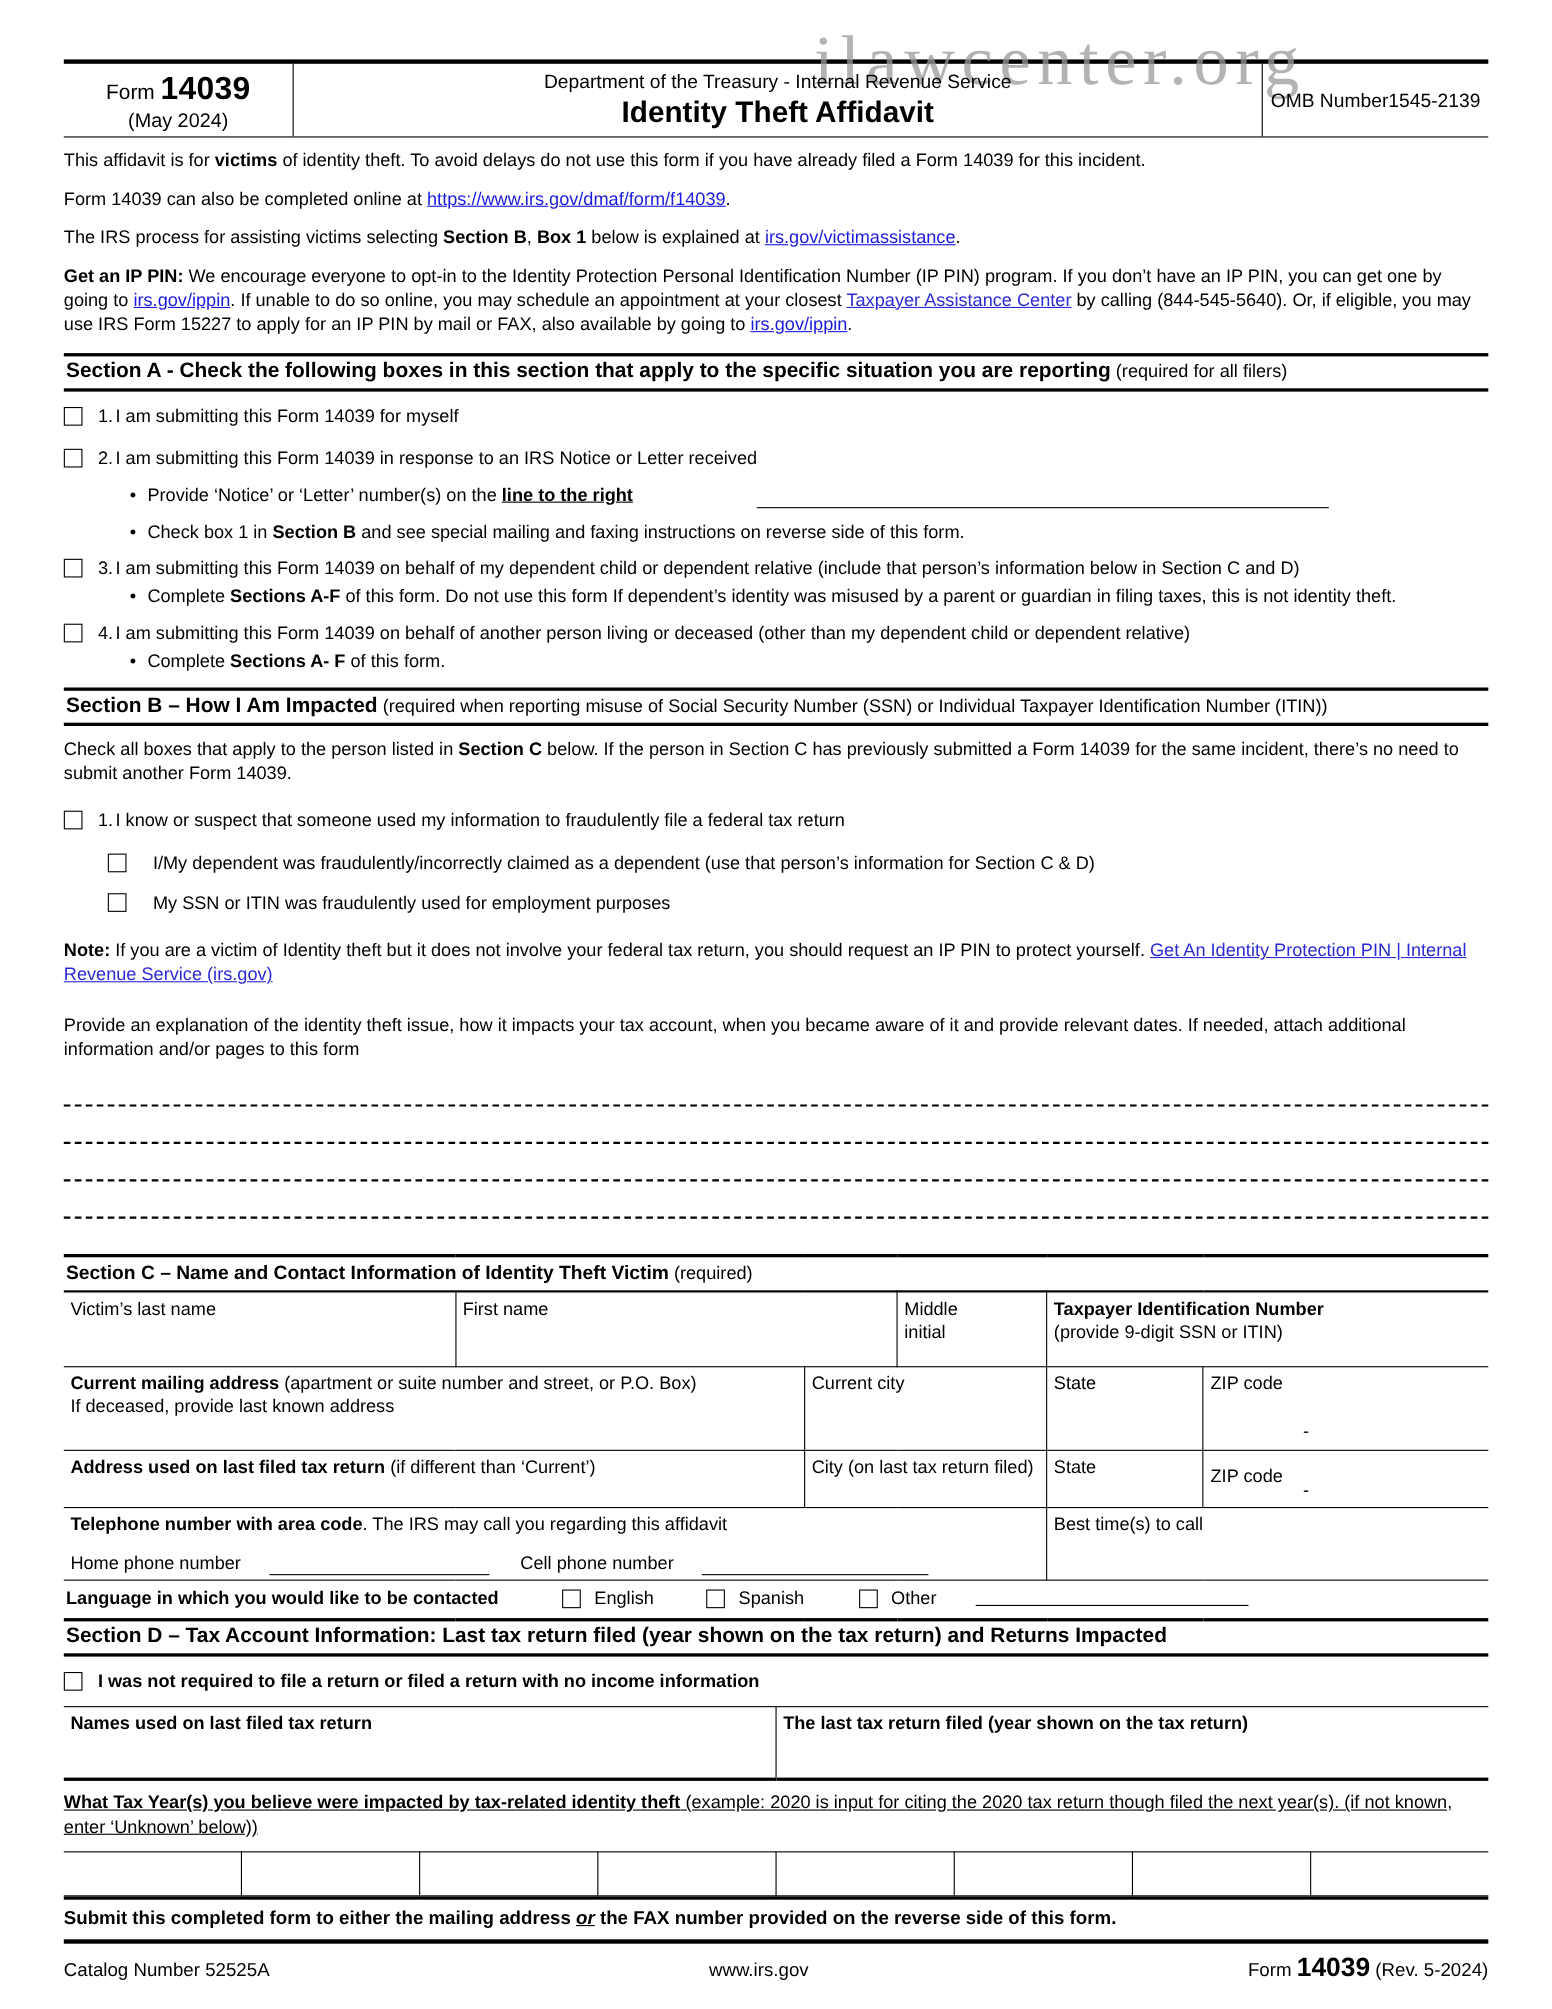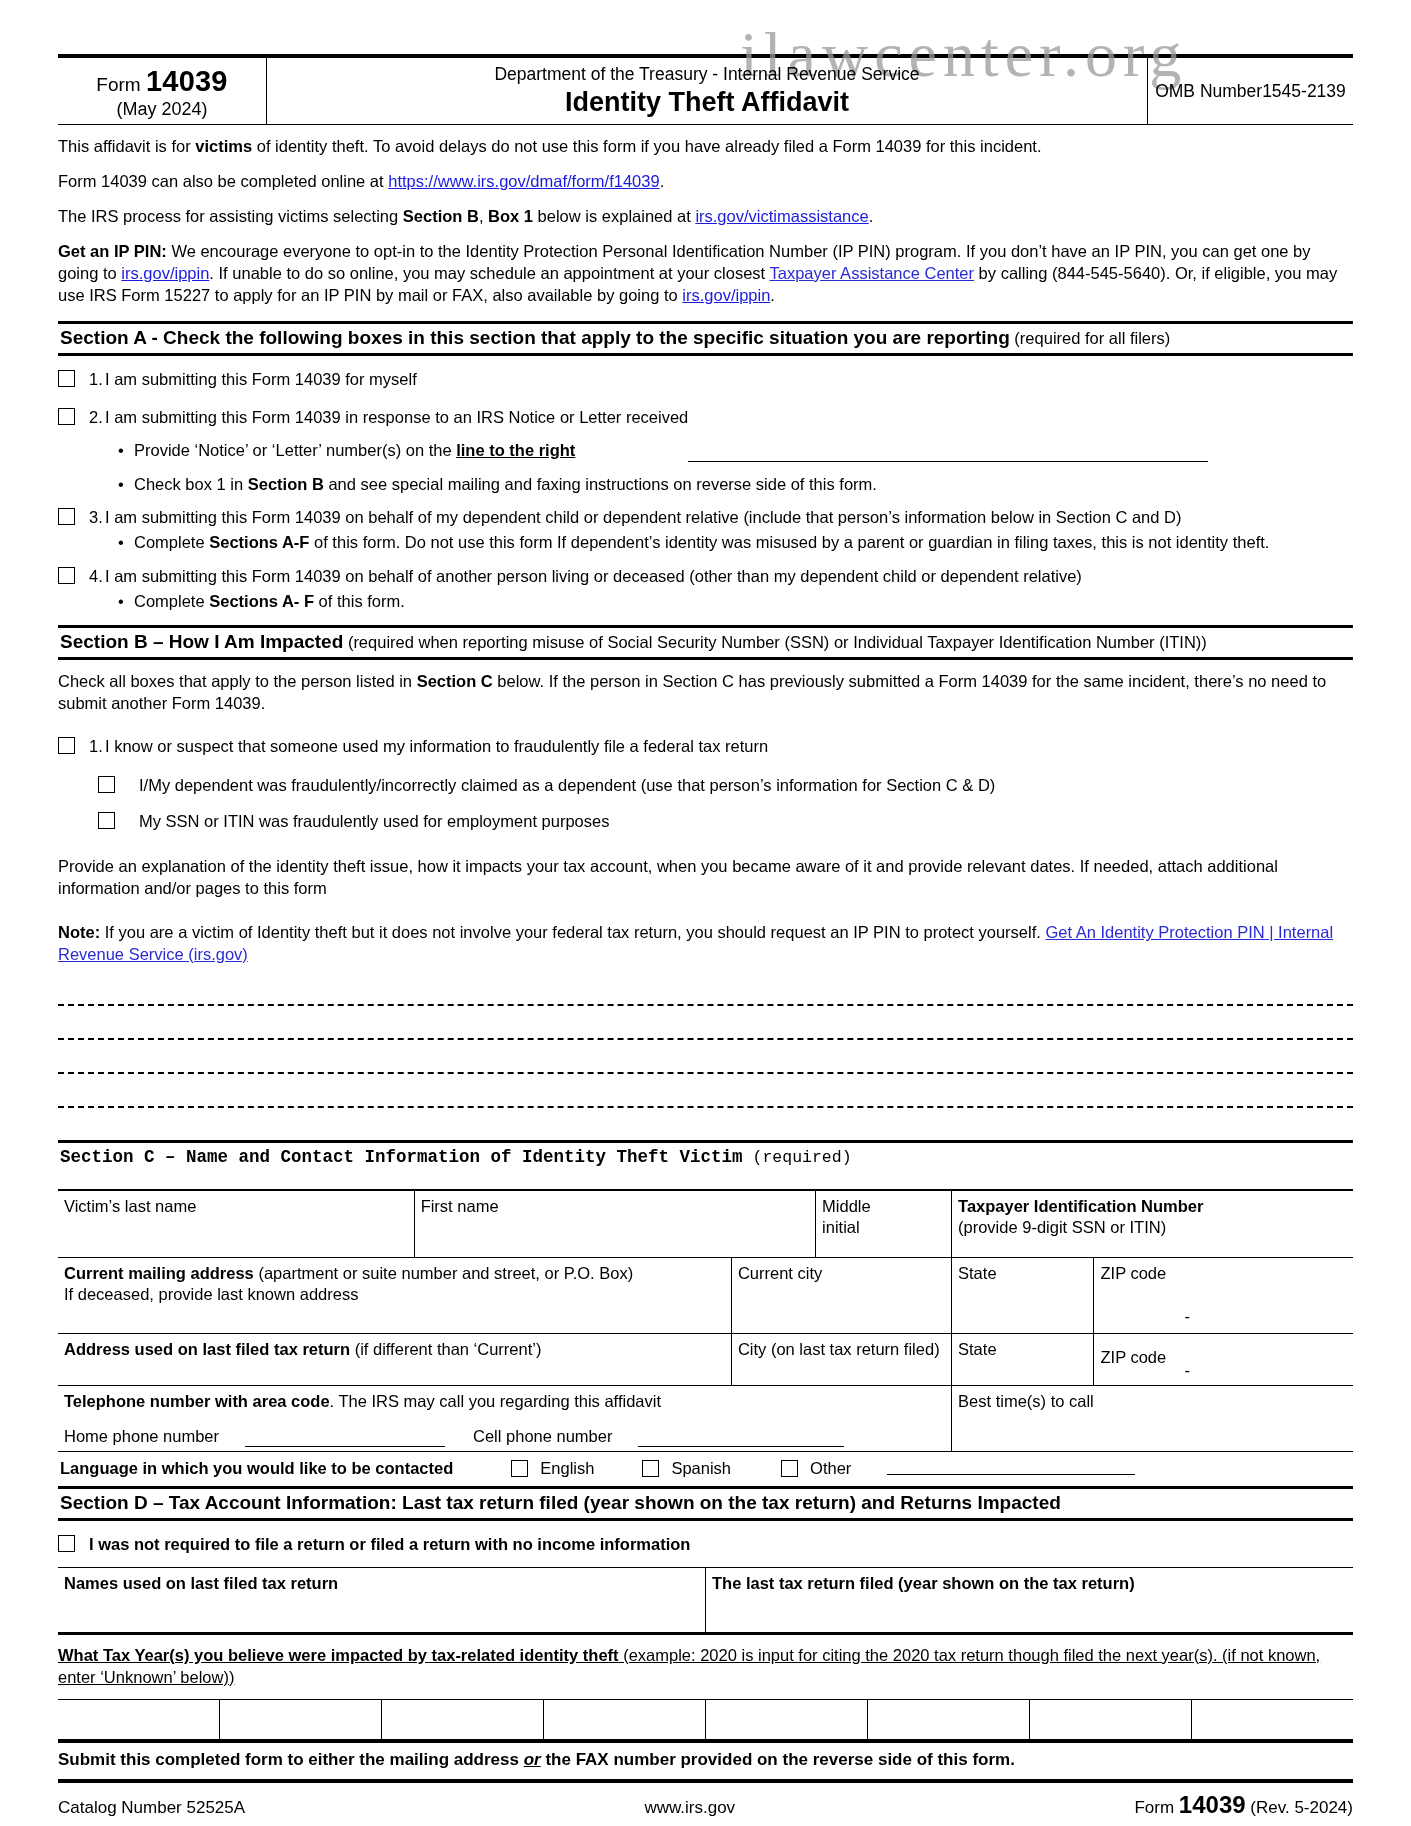--- a/index.html
+++ b/index.html
@@ -277,22 +277,22 @@
     <span class="cb"></span>
     <span class="txt" style="padding-left:24px;">I/My dependent was fraudulently/incorrectly claimed as a dependent (use that person’s information for Section C &amp; D)</span>
   </div>
 
   <div class="row" style="margin-top:14px; margin-left:40px;">
     <span class="cb"></span>
     <span class="txt" style="padding-left:24px;">My SSN or ITIN was fraudulently used for employment purposes</span>
   </div>
 
   <div class="intro">
+    <p style="margin-top:22px;"><b>Note:</b><span> If you are a victim of Identity theft but it does not involve your federal tax return, you should request an IP PIN to protect yourself. </span><a class="lnk2" href="#">Get An Identity Protection PIN | Internal Revenue Service (irs.gov)</a></p>
     <p style="margin-top:24px;">Provide an explanation of the identity theft issue, how it impacts your tax account, when you became aware of it and provide relevant dates. If needed, attach additional information and/or pages to this form</p>
-    <p style="margin-top:22px;"><b>Note:</b><span> If you are a victim of Identity theft but it does not involve your federal tax return, you should request an IP PIN to protect yourself. </span><a class="lnk2" href="#">Get An Identity Protection PIN | Internal Revenue Service (irs.gov)</a></p>
   </div>
 
   <div class="dashwrap">
     <div class="dashline"></div>
     <div class="dashline"></div>
     <div class="dashline"></div>
     <div class="dashline"></div>
   </div>
 
   <div style="margin-top:22px;">
@@ -300,21 +300,21 @@
     <colgroup>
       <col style="width:27.5%">
       <col style="width:24.5%">
       <col style="width:6.5%">
       <col style="width:10.5%">
       <col style="width:11%">
       <col style="width:20%">
     </colgroup>
     <tbody>
           <tr>
-      <td colspan="6" class="secbar-td" style="border-top:3px solid #000; border-bottom:2px solid #000; padding:3px 2px 20px 2px; font-size:17.5px;font-family:Liberation Mono, monospace;">
+      <td colspan="6" class="secbar-td" style="border-top:3px solid #000; border-bottom:2px solid #000; padding:3px 2px 4px 2px; font-size:17.5px;">
         <b>Section C – Name and Contact Information of Identity Theft Victim</b><span style="font-size:16.5px;"> (required)</span>
       </td>
     </tr>
     <tr style="height:68px;">
       <td style="border-left:none;"><span>Victim’s last name</span></td>
       <td colspan="2"><span>First name</span></td>
       <td style="width:6.5%;"><span style="white-space:pre-line;">Middle
 initial</span></td>
       <td colspan="2" style="border-right:none;">
         <div class="lbl-b">Taxpayer Identification Number</div>

